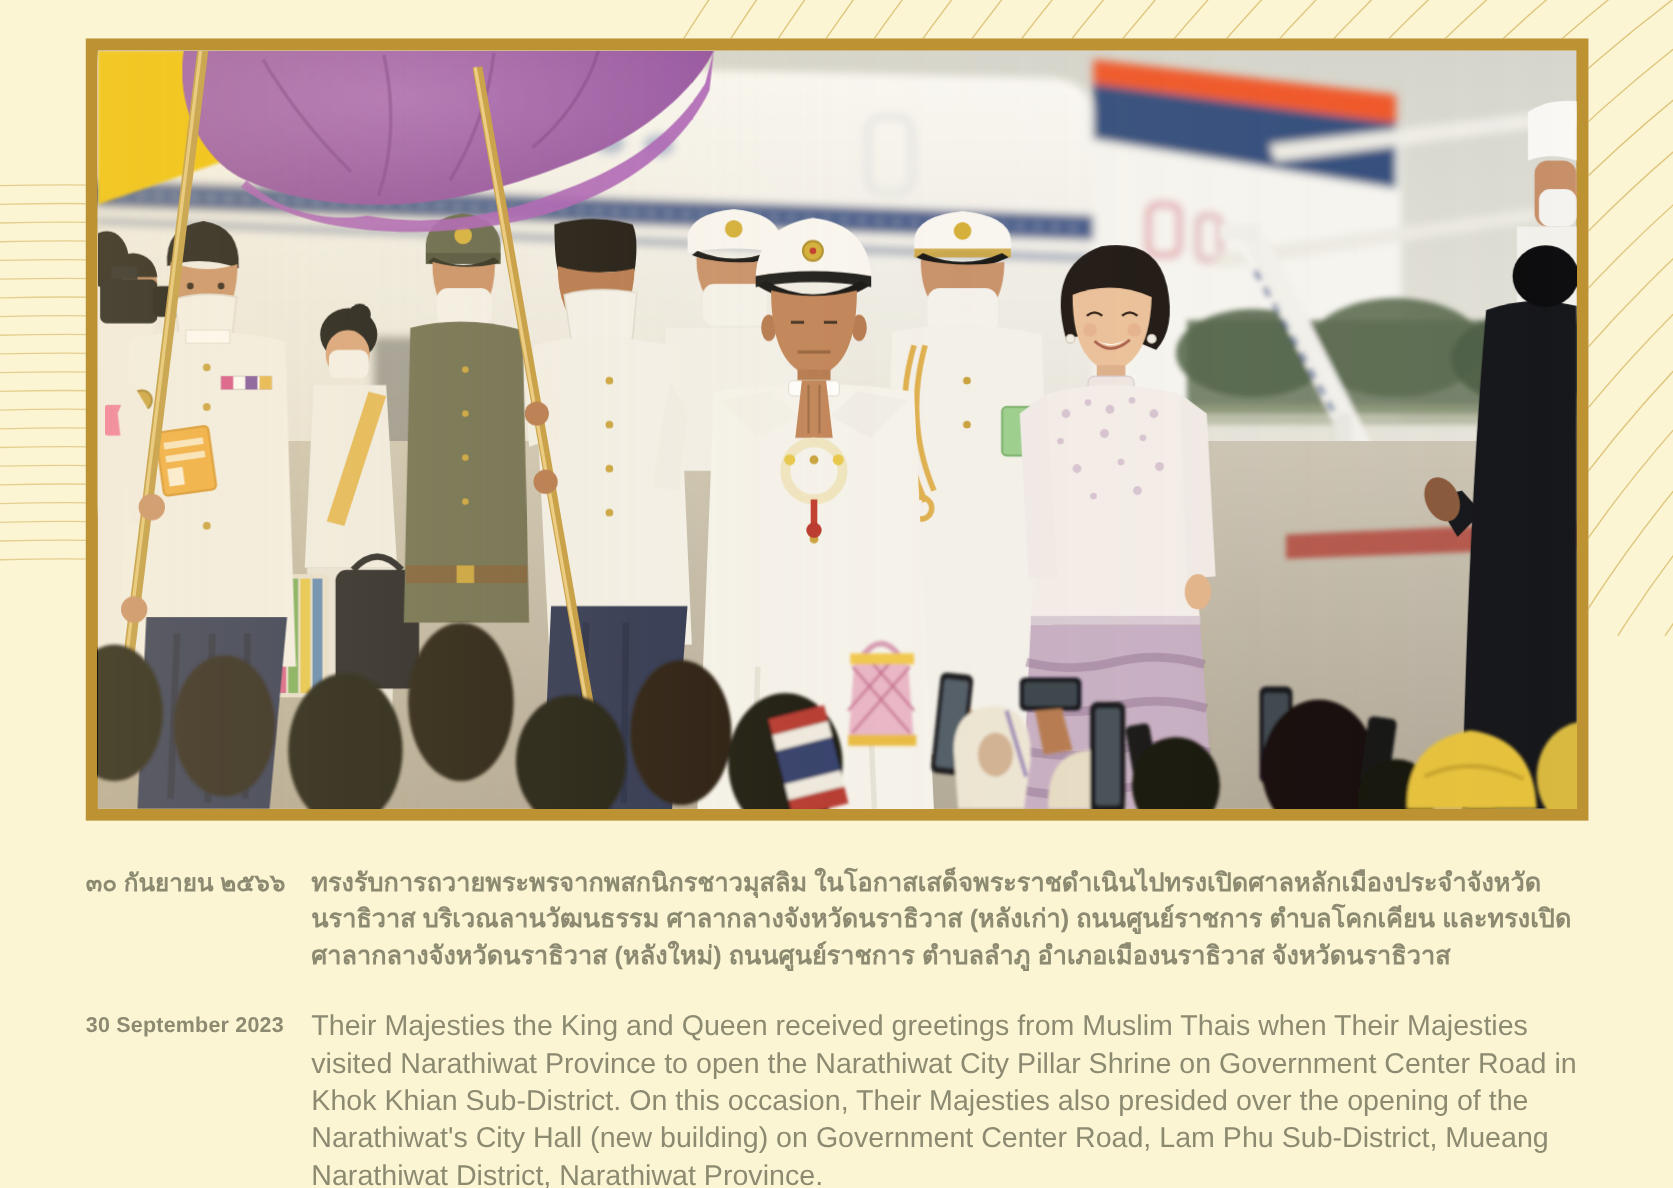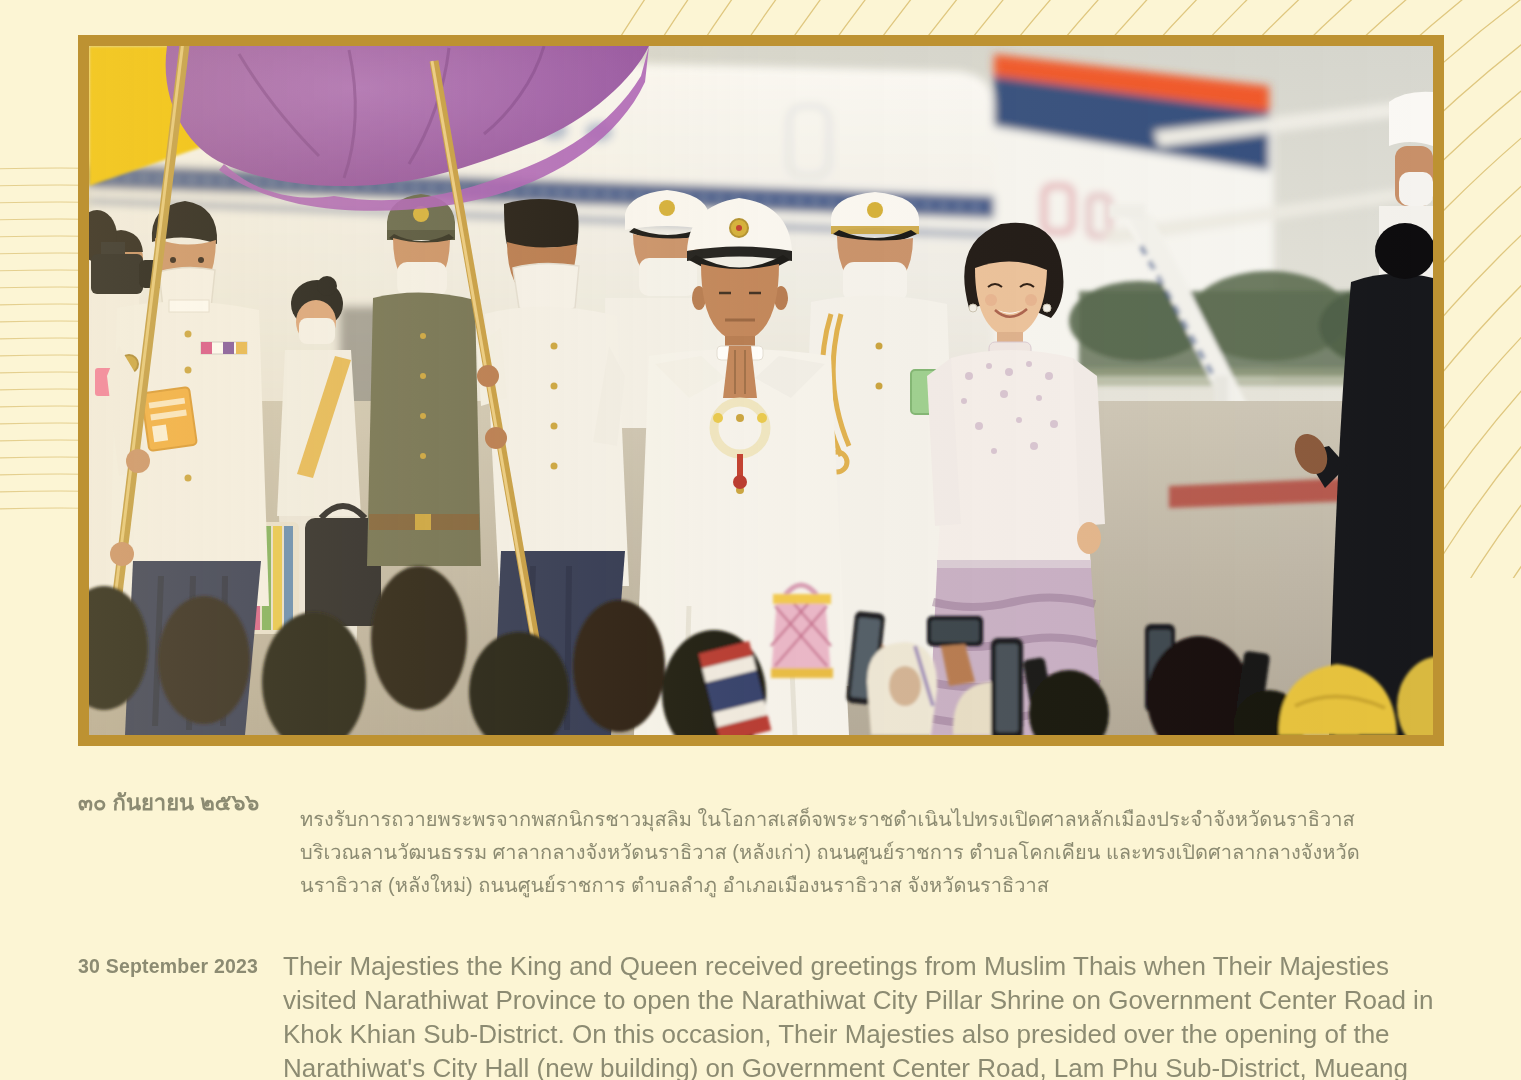--- a/index.html
+++ b/index.html
@@ -16,21 +16,21 @@
     background:#E8E5DC;z-index:2;
   }
   .scene{display:block;width:1344px;height:689px;}
   .captions{
     position:absolute;left:78px;right:86px;top:786px;z-index:2;
     color:#8C8B72;
   }
   .cap-row{display:grid;grid-template-columns:205px 1fr;}
   .cap-row + .cap-row{margin-top:30px;}
   .date-th{font-size:22px;font-weight:700;line-height:33px;}
-  .body-th{font-size:20px;line-height:33px;margin:17px;}
+  .body-th{font-size:23px;line-height:33px;margin:0;font-weight:bold;}
   .date-en{font-size:19.5px;font-weight:600;line-height:34px;letter-spacing:.2px;}
   .body-en{font-size:26px;line-height:34px;margin:0;}
 </style>
 </head>
 <body>
 
 <svg class="bg-pattern" width="1521" height="1080">
   <defs>
     <clipPath id="clipRight">
         <rect x="600" y="0" width="921" height="578"></rect>

